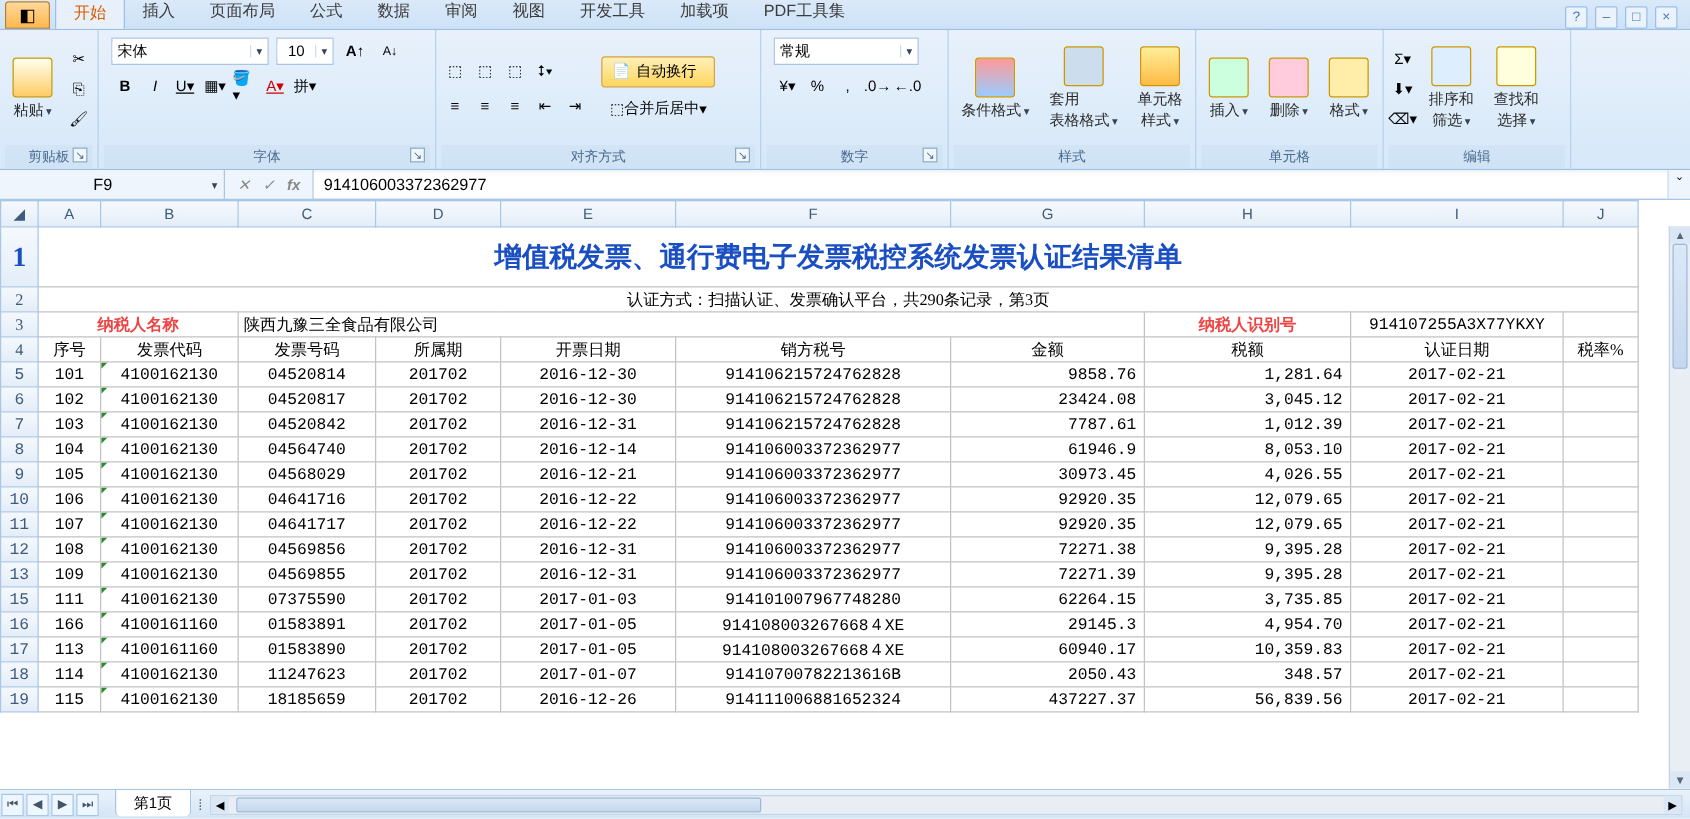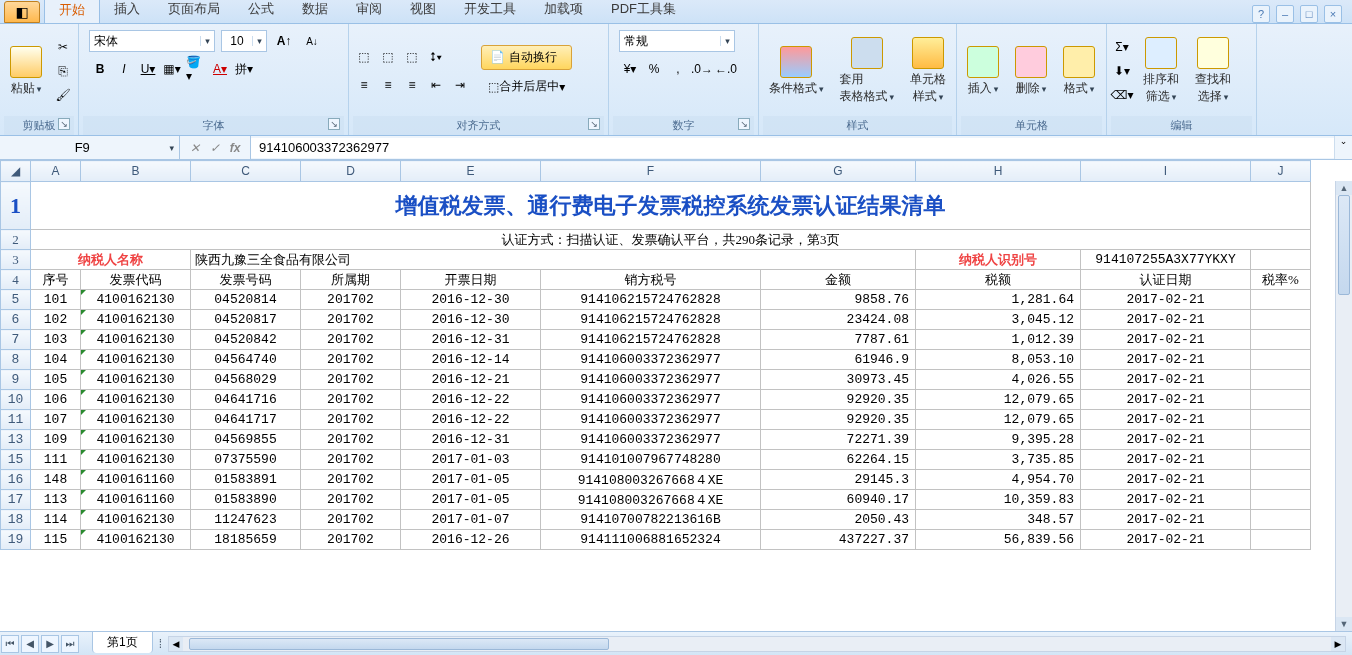--- a/index.html
+++ b/index.html
@@ -392,20 +392,33 @@
           <td class="ctr">04641717</td>
           <td class="ctr">201702</td>
           <td class="ctr">2016-12-22</td>
           <td class="ctr">914106003372362977</td>
           <td class="num">92920.35</td>
           <td class="num">12,079.65</td>
           <td class="ctr">2017-02-21</td>
           <td></td>
         </tr>
         <tr class="data-row">
+          <td class="rowhdr">12</td>
+          <td class="ctr">108</td>
+          <td class="ctr green-tick">4100162130</td>
+          <td class="ctr">04569856</td>
+          <td class="ctr">201702</td>
+          <td class="ctr">2016-12-31</td>
+          <td class="ctr">914106003372362977</td>
+          <td class="num">72271.38</td>
+          <td class="num">9,395.28</td>
+          <td class="ctr">2017-02-21</td>
+          <td></td>
+        </tr>
+        <tr class="data-row">
           <td class="rowhdr">13</td>
           <td class="ctr">109</td>
           <td class="ctr green-tick">4100162130</td>
           <td class="ctr">04569855</td>
           <td class="ctr">201702</td>
           <td class="ctr">2016-12-31</td>
           <td class="ctr">914106003372362977</td>
           <td class="num">72271.39</td>
           <td class="num">9,395.28</td>
           <td class="ctr">2017-02-21</td>
@@ -419,21 +432,21 @@
           <td class="ctr">201702</td>
           <td class="ctr">2017-01-03</td>
           <td class="ctr">914101007967748280</td>
           <td class="num">62264.15</td>
           <td class="num">3,735.85</td>
           <td class="ctr">2017-02-21</td>
           <td></td>
         </tr>
         <tr class="data-row">
           <td class="rowhdr">16</td>
-          <td class="ctr">148</td>
+          <td class="ctr">166</td>
           <td class="ctr green-tick">4100161160</td>
           <td class="ctr">01583891</td>
           <td class="ctr">201702</td>
           <td class="ctr">2017-01-05</td>
           <td class="ctr">914108003267668４XE</td>
           <td class="num">29145.3</td>
           <td class="num">4,954.70</td>
           <td class="ctr">2017-02-21</td>
           <td></td>
         </tr>

